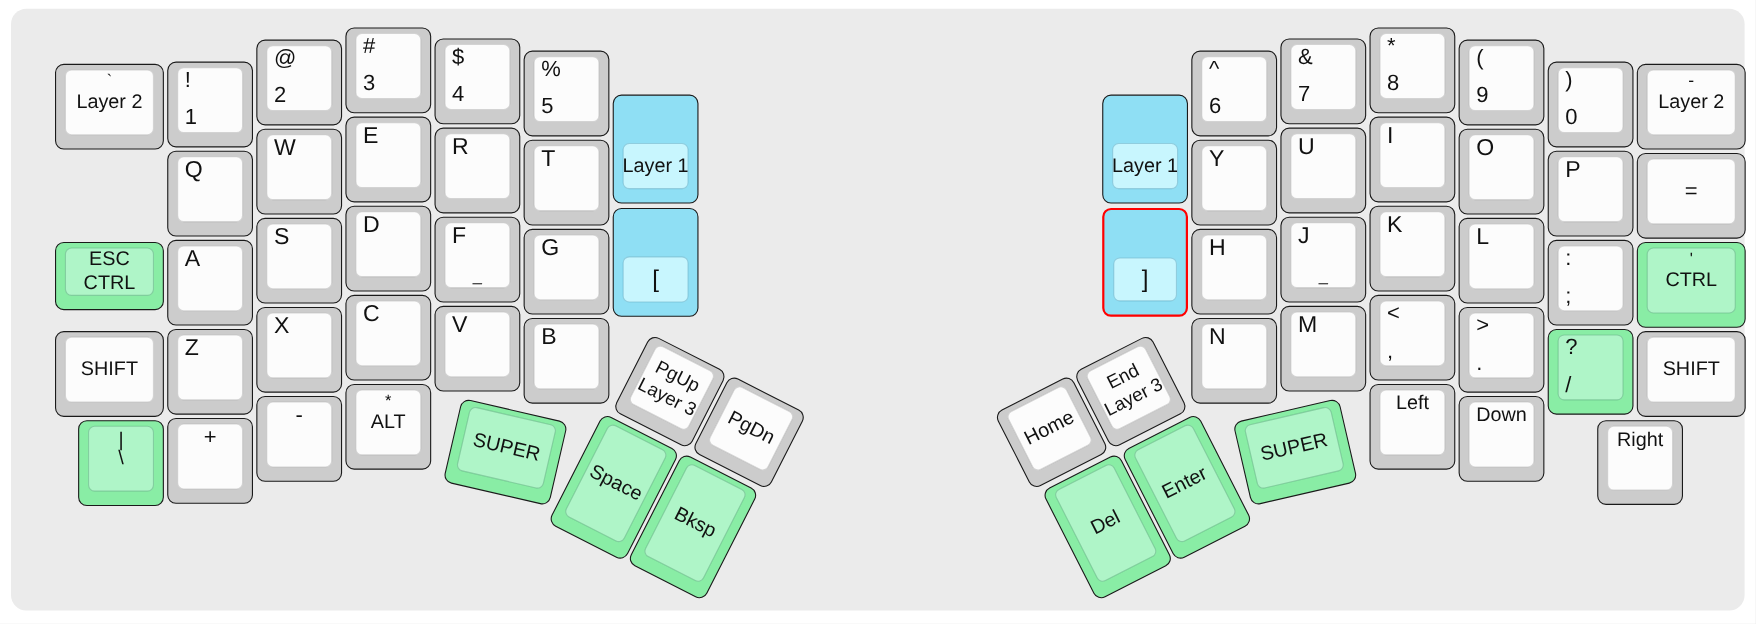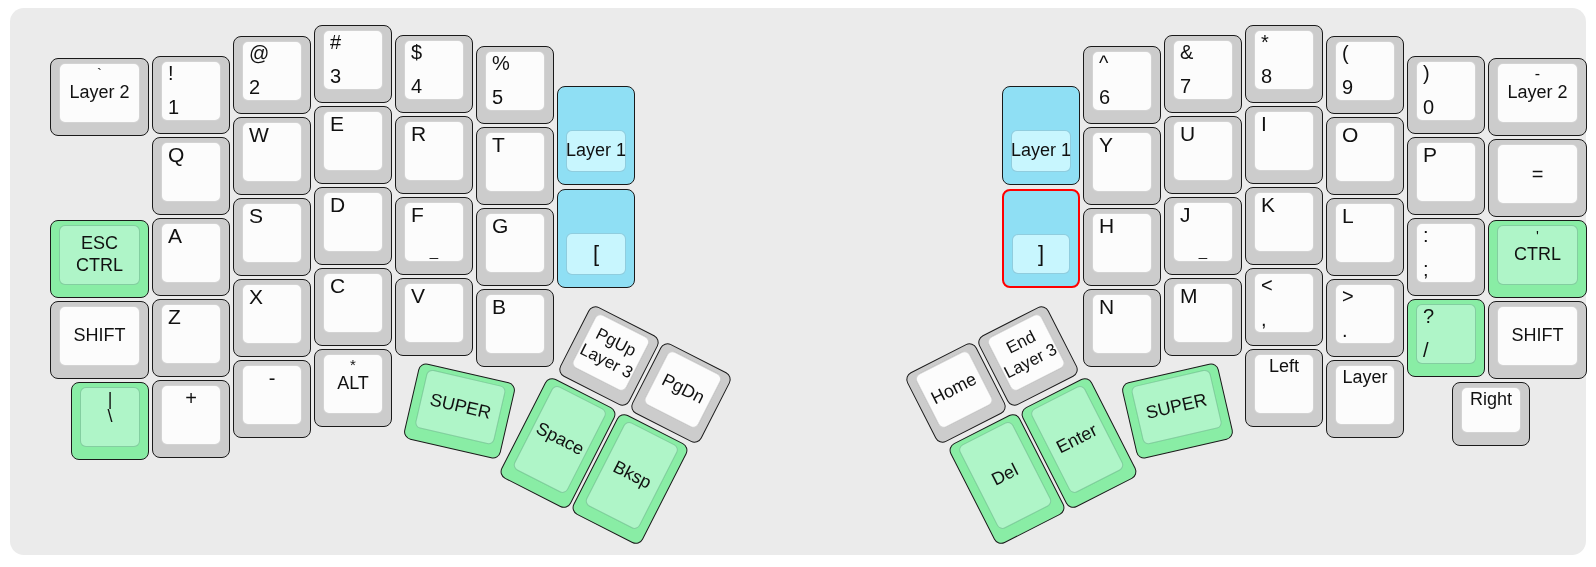--- a/index.html
+++ b/index.html
@@ -46,21 +46,21 @@
 
 <div class="board">
     <div class="key gray" style="left: 40px; top: 50px; width: 99px; height: 78px;">
       <div class="keytop">
         <div class="stack">
           <span class="lab lab-c">Layer 2</span>
         </div>
         <span class="lab lab-tc" style="font-size: 15px;">`</span>
       </div>
     </div>
-    <div class="key green" style="left: 40px; top: 212px; width: 99px; height: 78px;">
+    <div class="key green" style="left: 40px; top: 212px; width: 99px; height: 62px;">
       <div class="keytop">
         <div class="stack">
           <span class="lab lab-c">ESC</span>
           <span class="lab lab-c">CTRL</span>
         </div>
       </div>
     </div>
     <div class="key gray" style="left: 40px; top: 293px; width: 99px; height: 78px;">
       <div class="keytop">
         <div class="stack">
@@ -391,21 +391,21 @@
     <div class="key gray" style="left: 1316px; top: 271px; width: 78px; height: 78px;">
       <div class="keytop">
         <div class="stack"></div>
         <span class="lab lab-tl">&gt;</span>
         <span class="lab lab-bl">.</span>
       </div>
     </div>
     <div class="key gray" style="left: 1316px; top: 352px; width: 78px; height: 78px;">
       <div class="keytop">
         <div class="stack"></div>
-        <span class="lab lab-tc">Layer</span>
+        <span class="lab lab-tc">Down</span>
       </div>
     </div>
     <div class="key gray" style="left: 1397px; top: 48px; width: 78px; height: 78px;">
       <div class="keytop">
         <div class="stack"></div>
         <span class="lab lab-tl">)</span>
         <span class="lab lab-bl">0</span>
       </div>
     </div>
     <div class="key gray" style="left: 1397px; top: 129px; width: 78px; height: 78px;">
@@ -451,21 +451,21 @@
         <span class="lab lab-tc" style="font-size: 15px;">'</span>
       </div>
     </div>
     <div class="key gray" style="left: 1478px; top: 293px; width: 99px; height: 78px;">
       <div class="keytop">
         <div class="stack">
           <span class="lab lab-c">SHIFT</span>
         </div>
       </div>
     </div>
-    <div class="key gray" style="left: 1442px; top: 374px; width: 78px; height: 64px; padding-left: 40px;">
+    <div class="key gray" style="left: 1442px; top: 374px; width: 78px; height: 77px; padding-left: 40px;">
       <div class="keytop">
         <div class="stack"></div>
         <span class="lab lab-tc">Right</span>
       </div>
     </div>
     <div class="key gray" style="left: 907px; top: 346px; width: 78px; height: 78px; transform: rotate(-27deg);">
       <div class="keytop">
         <div class="stack">
           <span class="lab lab-c">Home</span>
         </div>

